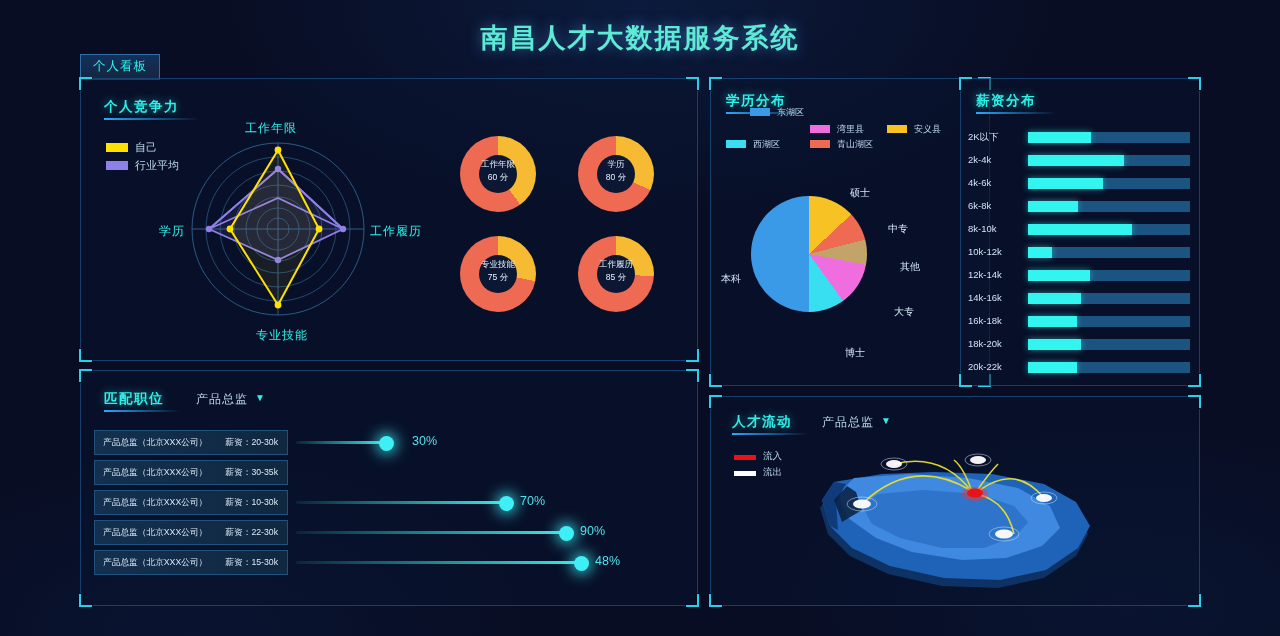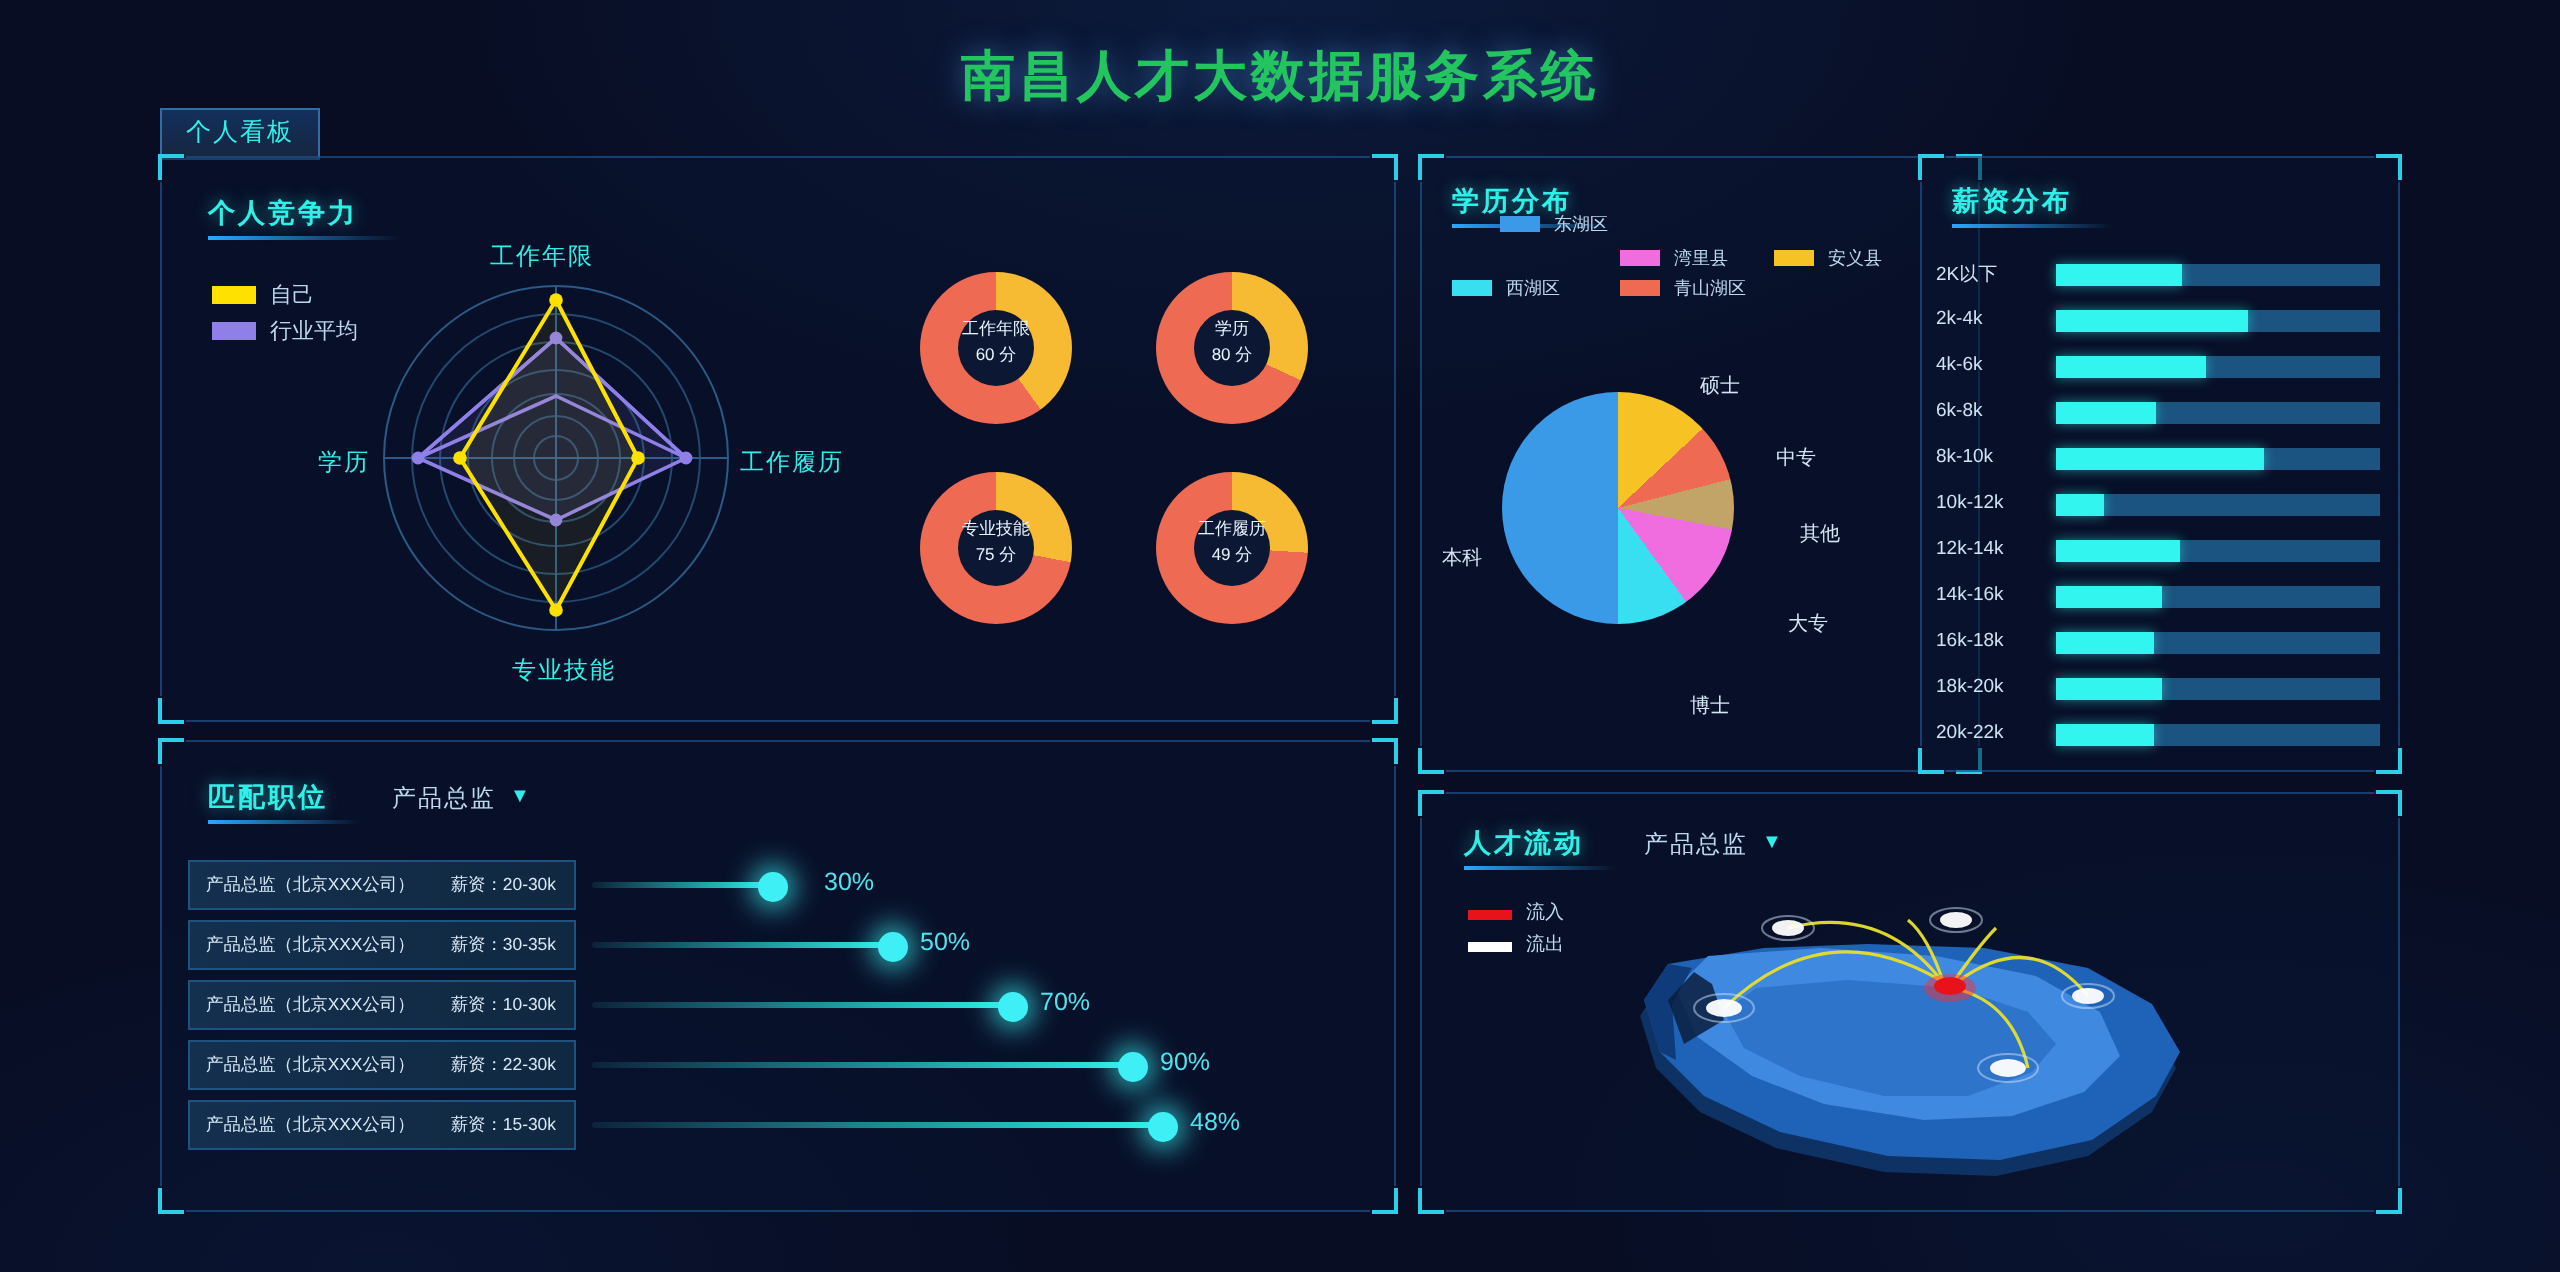--- a/index.html
+++ b/index.html
@@ -15,21 +15,21 @@
     background:
       radial-gradient(ellipse 600px 300px at 50% 0%, rgba(20,60,120,.30), transparent 70%),
       radial-gradient(ellipse 500px 260px at 15% 100%, rgba(12,40,90,.25), transparent 70%),
       radial-gradient(ellipse 500px 260px at 88% 95%, rgba(12,45,100,.22), transparent 70%);
     pointer-events:none;
   }
   
   .title{
     position:absolute; top:20px; left:0; width:100%;
     text-align:center; font-size:27px; font-weight:bold;
-    color:#22c55e; letter-spacing:2px;
+    color:#5eead4; letter-spacing:2px;
     text-shadow:0 0 14px rgba(90,170,255,.55);
   }
   
   .tab{
     position:absolute; left:80px; top:54px;
     padding:3px 12px 4px;
     background:linear-gradient(180deg,#13305c,#15263f);
     border:1px solid #2e6fa8;
     color:#2ff0e8; font-size:12.5px; letter-spacing:1px;
   }
@@ -174,21 +174,21 @@
     <div class="hole"></div>
     <div class="lbl">
       <span>专业技能</span><br>
       <span>75 分</span>
     </div>
   </div>
   <div class="donut" style="left:498px;top:158px;background:conic-gradient(#f6bb33 0 26%, #ef6a52 26% 100%);">
     <div class="hole"></div>
     <div class="lbl">
       <span>工作履历</span><br>
-      <span>49 分</span>
+      <span>85 分</span>
     </div>
   </div>
 </div>
 
 <div class="panel" style="left:710px;top:78px;width:280px;height:308px;">
   <span class="c tl"></span>
   <span class="c tr"></span>
   <span class="c bl"></span>
   <span class="c br"></span>
   <span class="edge t"></span>
@@ -337,25 +337,20 @@
         <div class="job-sal">薪资：20-30k</div>
       </div>
       <div class="bar-wrap" style="left: 216px; top: 0px; width: 150px;">
         <div class="bar-line" style="width: 90px;"></div>
         <div class="bar-knob" style="left: 83px;"></div>
         <div class="bar-pct" style="left: 116px;">30%</div>
       </div>
       <div class="job-row" style="top: 30px;">
         <div class="job-title">产品总监（北京XXX公司）</div>
         <div class="job-sal">薪资：30-35k</div>
-      </div>
-      <div class="bar-wrap" style="left: 216px; top: 30px; width: 210px;">
-        <div class="bar-line" style="width: 150px;"></div>
-        <div class="bar-knob" style="left: 143px;"></div>
-        <div class="bar-pct" style="left: 164px;">50%</div>
       </div>
       <div class="job-row" style="top: 60px;">
         <div class="job-title">产品总监（北京XXX公司）</div>
         <div class="job-sal">薪资：10-30k</div>
       </div>
       <div class="bar-wrap" style="left: 216px; top: 60px; width: 270px;">
         <div class="bar-line" style="width: 210px;"></div>
         <div class="bar-knob" style="left: 203px;"></div>
         <div class="bar-pct" style="left: 224px;">70%</div>
       </div>

